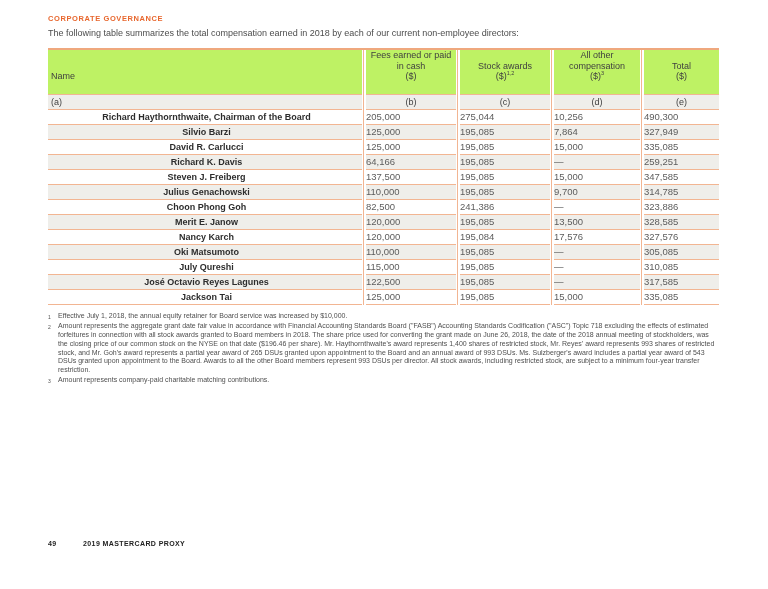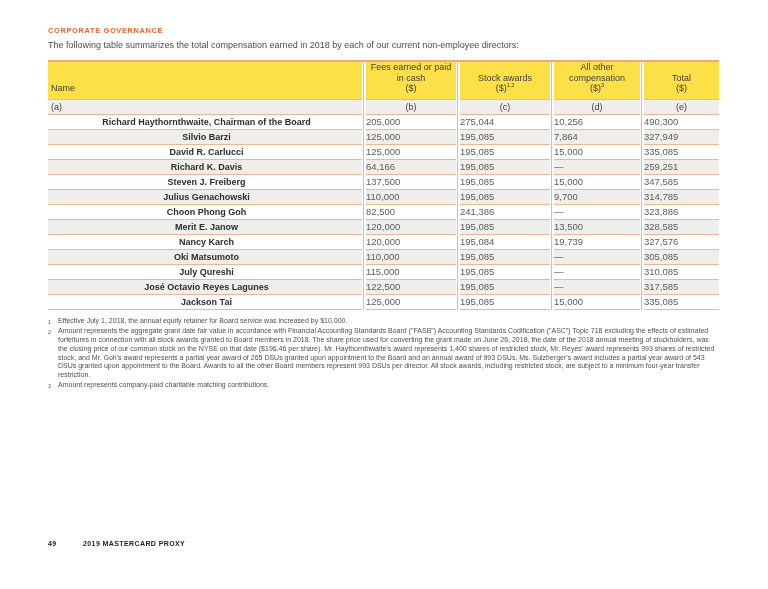--- a/index.html
+++ b/index.html
@@ -6,21 +6,21 @@
   html, body { background: #ffffff; }
   .page {
     position: relative;
     width: 768px;
     height: 589px;
     background: #ffffff;
     font-family: "Liberation Sans", "DejaVu Sans", sans-serif;
     color: #3d3d3d;
     overflow: hidden;
   }
-  .content { position: absolute; left: 48px; right: 49px; top: 12px; }
+  .content { position: absolute; left: 48px; right: 49px; top: 0; }
 
   .eyebrow {
     margin-top: 14px;
     font-size: 7.5px;
     font-weight: bold;
     letter-spacing: 0.6px;
     color: #e8672e;
   }
   .title {
     margin-top: 27px;
@@ -54,28 +54,28 @@
   col.c-other { width: 86px; }
   col.c-total { width: 75px; }
 
   td, th {
     border-bottom: 1px solid #f2b592;
     font-weight: normal;
     vertical-align: middle;
     padding: 0;
   }
   tr.hdr th {
-    background: #fde047;
+    background: #bef264;
     height: 36px;
     vertical-align: bottom;
     font-size: 9px;
     line-height: 10.5px;
     color: #3f3f3f;
     text-align: center;
-    padding-bottom: 5px;
+    padding-bottom: 12px;
   }
   tr.hdr th.namecol { text-align: left; padding-left: 3px; }
   tr.hdr sup { font-size: 5.5px; vertical-align: super; line-height: 0; }
   tr.letters td {
     background: #efeeea;
     height: 15px;
     font-size: 9px;
     color: #3f3f3f;
     text-align: center;
   }
@@ -231,21 +231,21 @@
             <td class="namecol">Merit E. Janow</td>
             <td class="num">120,000</td>
             <td class="num">195,085</td>
             <td class="num">13,500</td>
             <td class="num">328,585</td>
           </tr>
           <tr class="datarow">
             <td class="namecol">Nancy Karch</td>
             <td class="num">120,000</td>
             <td class="num">195,084</td>
-            <td class="num">19,739</td>
+            <td class="num">17,576</td>
             <td class="num">327,576</td>
           </tr>
           <tr class="datarow">
             <td class="namecol">Oki Matsumoto</td>
             <td class="num">110,000</td>
             <td class="num">195,085</td>
             <td class="num">—</td>
             <td class="num">305,085</td>
           </tr>
           <tr class="datarow">

